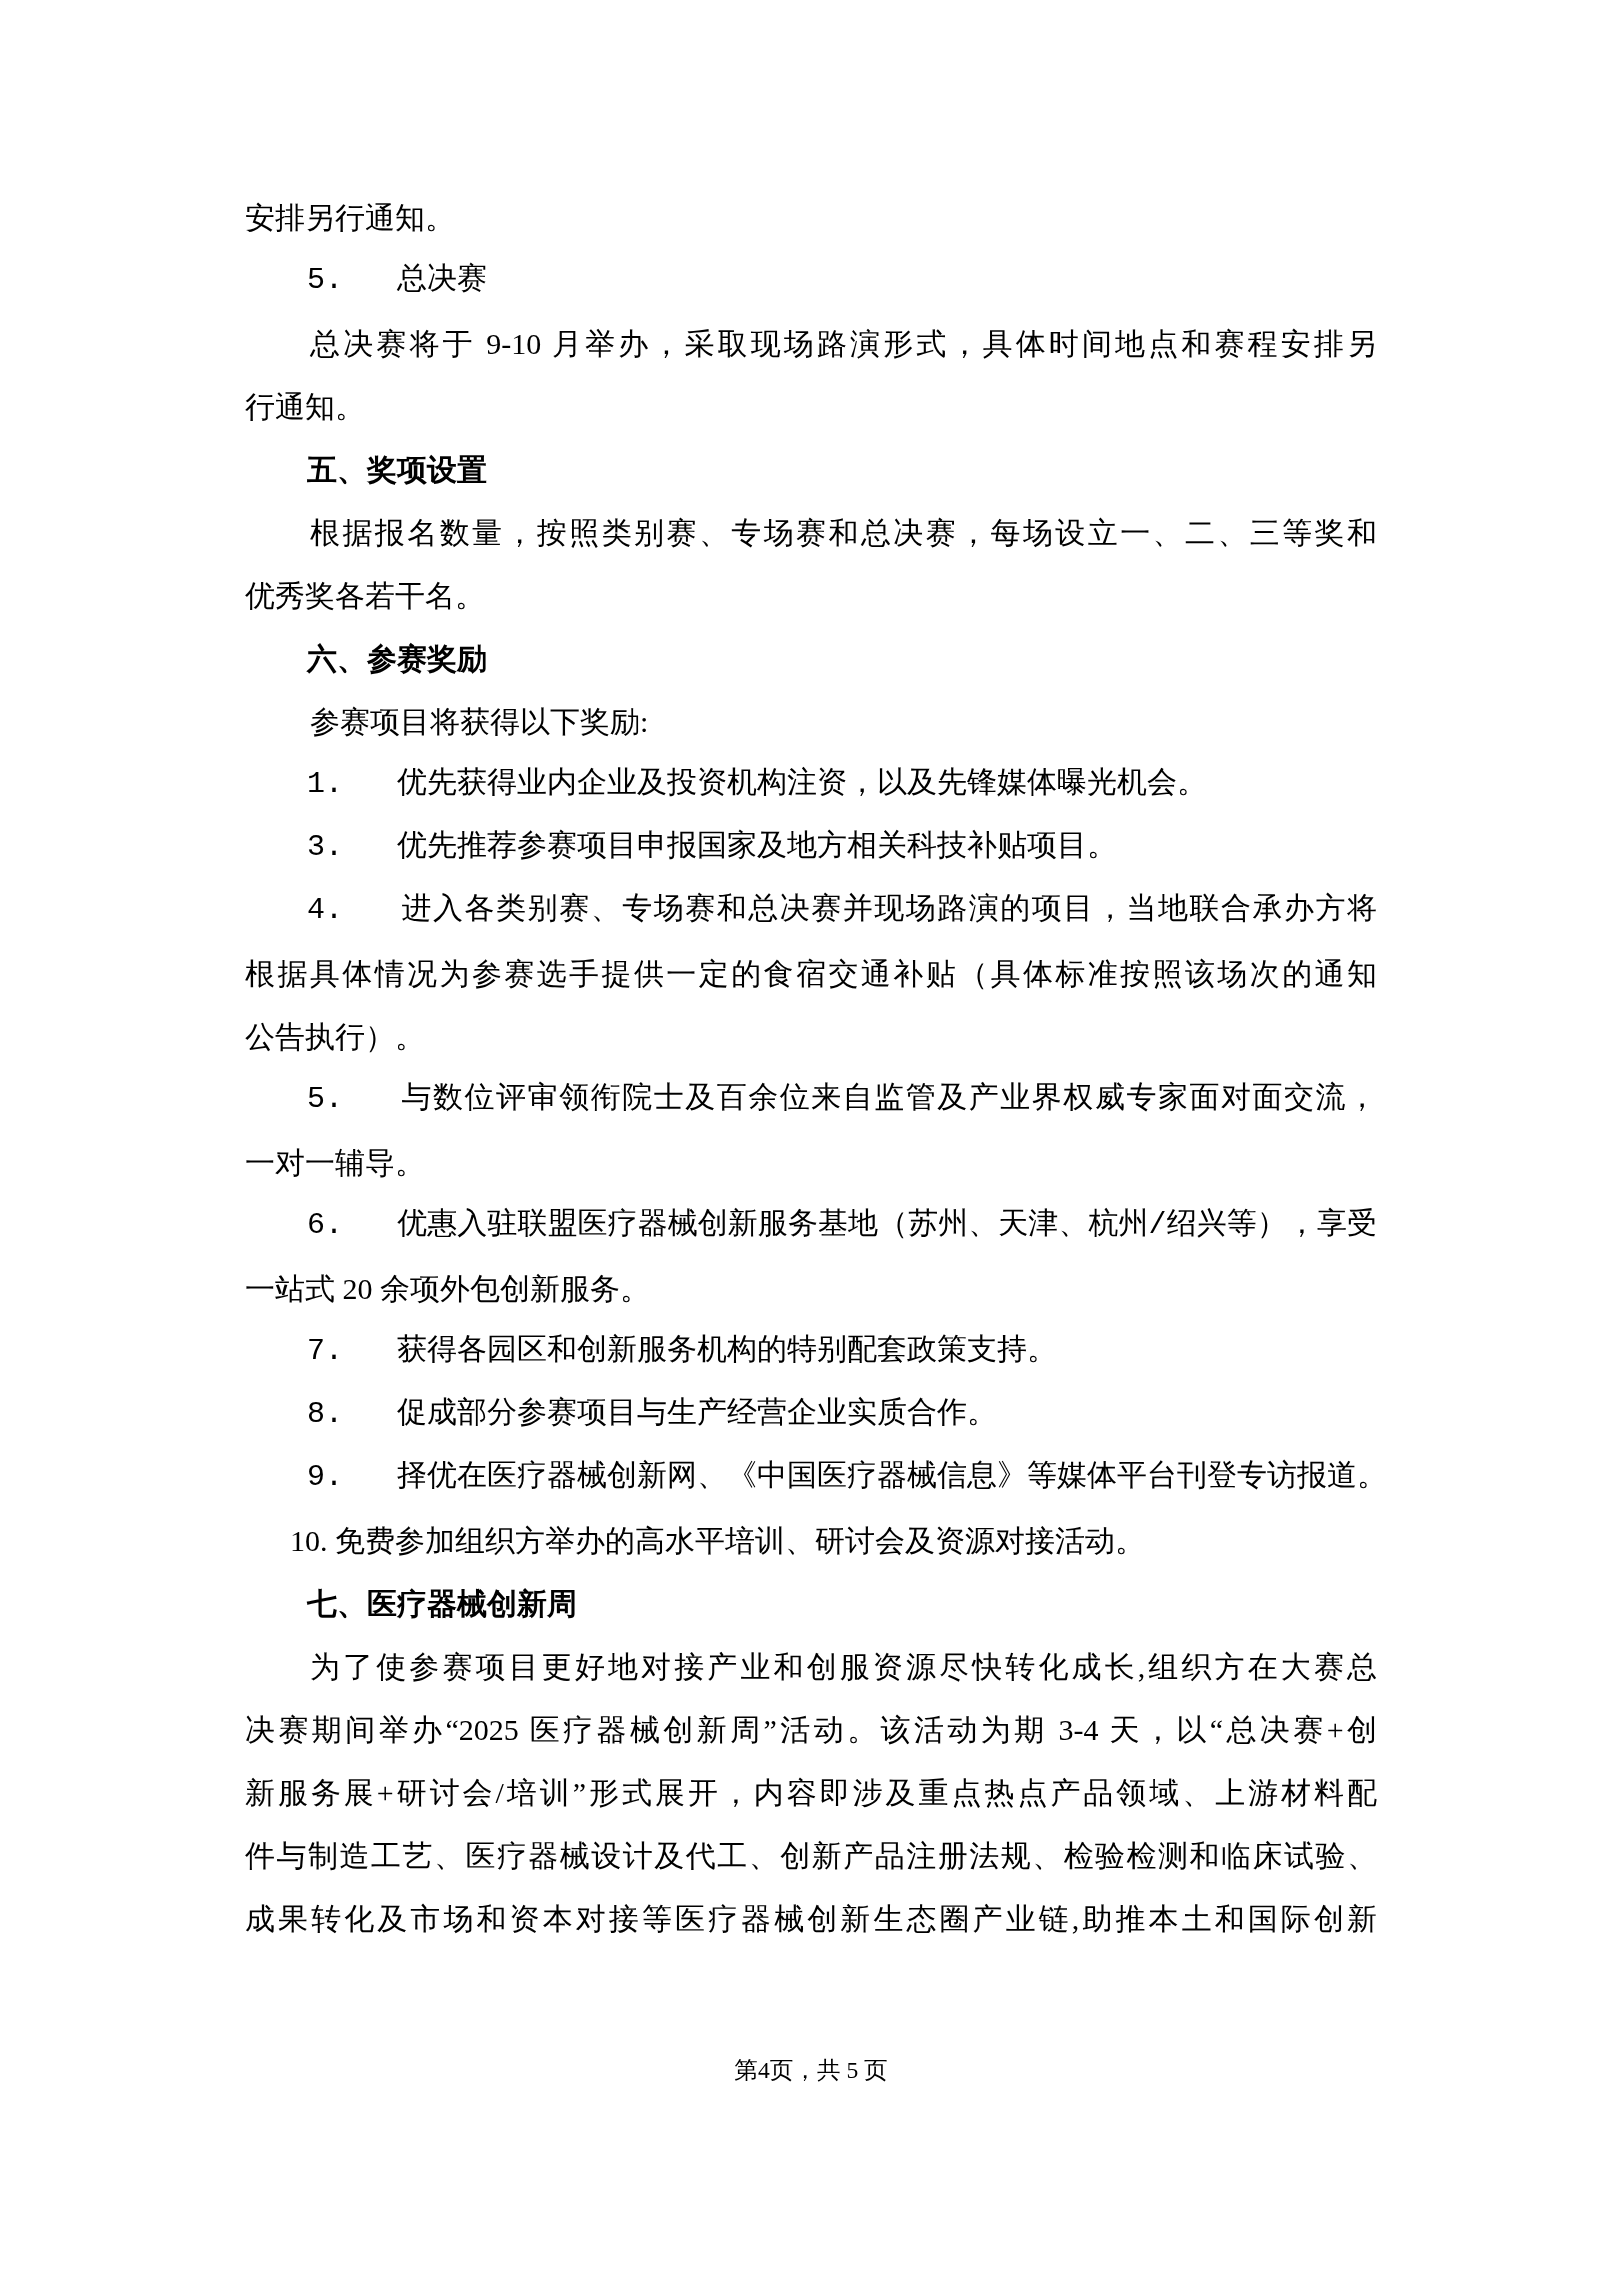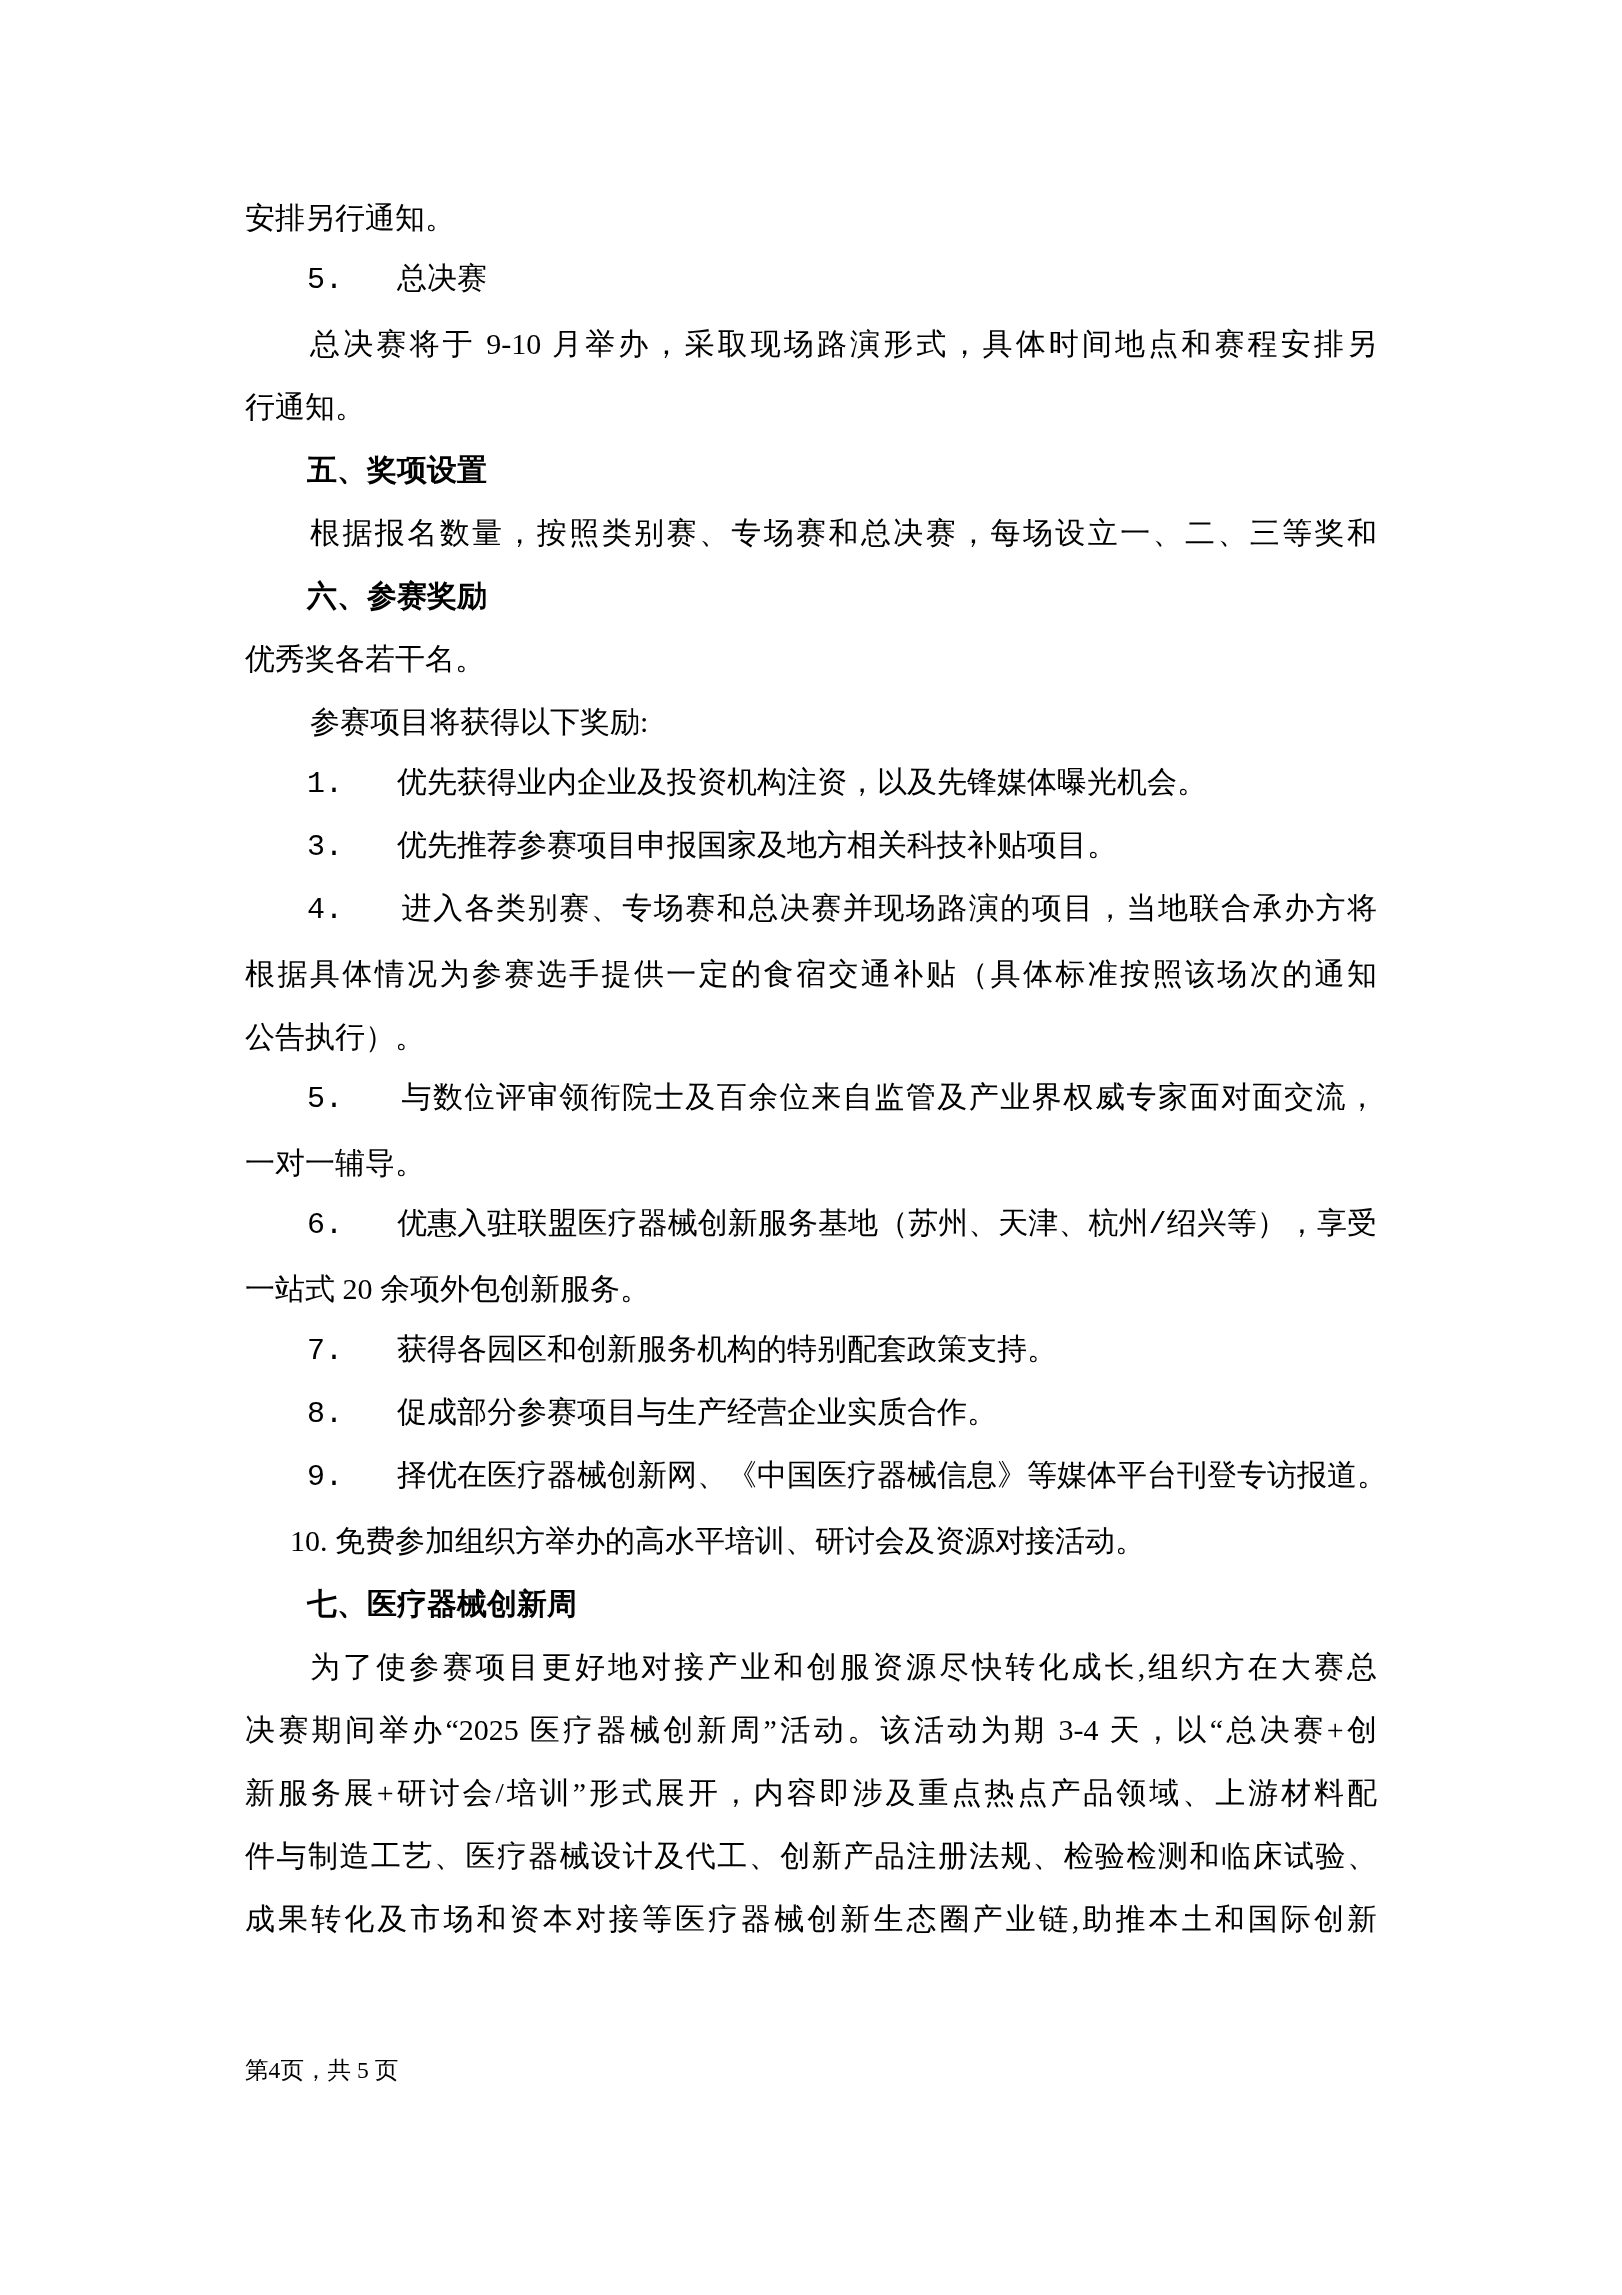--- a/index.html
+++ b/index.html
@@ -44,39 +44,39 @@
   }
   .line.stretch.indent { width: 1067px; }
   .line.stretch.num    { width: 1070px; }
   .page-footer {
     position: absolute;
     left: 245px;
     top: 2047px;
     width: 1132px;
     height: 46px;
     line-height: 46px;
-    text-align: left;
+    text-align: center;
     font-size: 23.6px;
     font-family: "Liberation Serif", serif;
     color: #000000;
   }
 </style>
 </head>
 <body>
 
 <div class="page">
   <div class="text-block">
     <div class="line">安排另行通知。</div>
     <div class="line num">5.&nbsp;&nbsp;&nbsp;总决赛</div>
     <div class="line indent stretch">总决赛将于 9-10 月举办，采取现场路演形式，具体时间地点和赛程安排另</div>
     <div class="line">行通知。</div>
     <div class="line heading">五、奖项设置</div>
     <div class="line indent stretch">根据报名数量，按照类别赛、专场赛和总决赛，每场设立一、二、三等奖和</div>
+    <div class="line">优秀奖各若干名。</div>
     <div class="line heading">六、参赛奖励</div>
-    <div class="line">优秀奖各若干名。</div>
     <div class="line indent">参赛项目将获得以下奖励:</div>
     <div class="line num">1.&nbsp;&nbsp;&nbsp;优先获得业内企业及投资机构注资，以及先锋媒体曝光机会。</div>
     <div class="line num">3.&nbsp;&nbsp;&nbsp;优先推荐参赛项目申报国家及地方相关科技补贴项目。</div>
     <div class="line num stretch">4.&nbsp;&nbsp;&nbsp;进入各类别赛、专场赛和总决赛并现场路演的项目，当地联合承办方将</div>
     <div class="line stretch">根据具体情况为参赛选手提供一定的食宿交通补贴（具体标准按照该场次的通知</div>
     <div class="line">公告执行）。</div>
     <div class="line num stretch">5.&nbsp;&nbsp;&nbsp;与数位评审领衔院士及百余位来自监管及产业界权威专家面对面交流，</div>
     <div class="line">一对一辅导。</div>
     <div class="line num stretch">6.&nbsp;&nbsp;&nbsp;优惠入驻联盟医疗器械创新服务基地（苏州、天津、杭州/绍兴等），享受</div>
     <div class="line">一站式 20 余项外包创新服务。</div>

